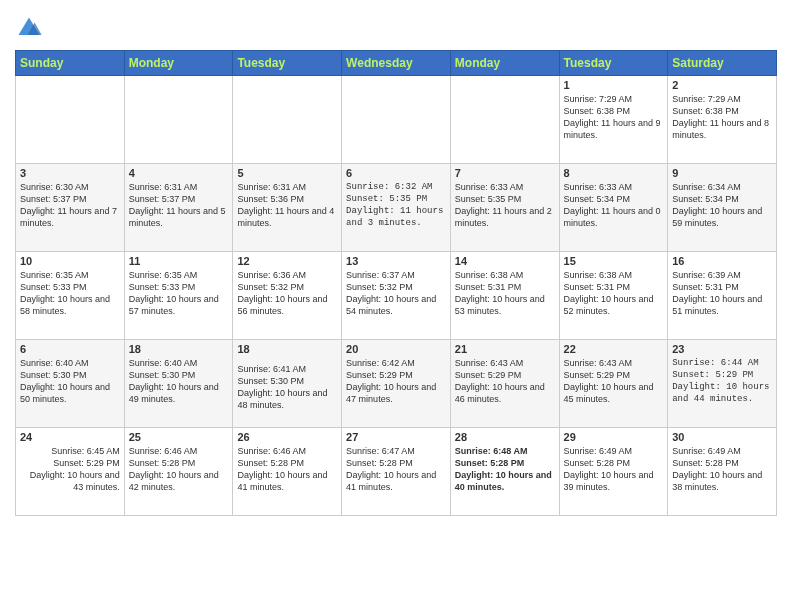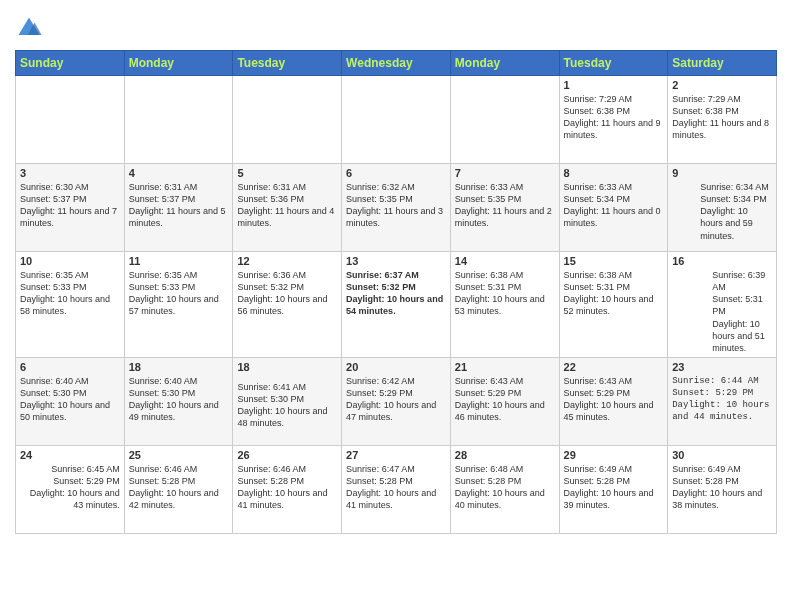--- a/index.html
+++ b/index.html
@@ -159,39 +159,39 @@
 Daylight: 11 hours and 5 minutes.</div>
           </td>
           <td>
             <span class="day-num">5</span>
             <div class="cell-text" style="white-space: pre-line;">Sunrise: 6:31 AM
 Sunset: 5:36 PM
 Daylight: 11 hours and 4 minutes.</div>
           </td>
           <td>
             <span class="day-num">6</span>
-            <div class="cell-text" style="white-space: pre-line;">Sunrise: 6:32 AM
+            <div class="cell-text" style="white-space: pre-line; font-family: Liberation Mono, monospace;">Sunrise: 6:32 AM
 Sunset: 5:35 PM
 Daylight: 11 hours and 3 minutes.</div>
           </td>
           <td>
             <span class="day-num">7</span>
             <div class="cell-text" style="white-space: pre-line;">Sunrise: 6:33 AM
 Sunset: 5:35 PM
 Daylight: 11 hours and 2 minutes.</div>
           </td>
           <td>
             <span class="day-num">8</span>
             <div class="cell-text" style="white-space: pre-line;">Sunrise: 6:33 AM
 Sunset: 5:34 PM
 Daylight: 11 hours and 0 minutes.</div>
           </td>
           <td>
             <span class="day-num">9</span>
-            <div class="cell-text" style="white-space: pre-line; margin-left: 28px;">Sunrise: 6:34 AM
+            <div class="cell-text" style="white-space: pre-line;">Sunrise: 6:34 AM
 Sunset: 5:34 PM
 Daylight: 10 hours and 59 minutes.</div>
           </td>
         </tr>
         <tr>
           <td>
             <span class="day-num">10</span>
             <div class="cell-text" style="white-space: pre-line;">Sunrise: 6:35 AM
 Sunset: 5:33 PM
 Daylight: 10 hours and 58 minutes.</div>
@@ -203,39 +203,39 @@
 Daylight: 10 hours and 57 minutes.</div>
           </td>
           <td>
             <span class="day-num">12</span>
             <div class="cell-text" style="white-space: pre-line;">Sunrise: 6:36 AM
 Sunset: 5:32 PM
 Daylight: 10 hours and 56 minutes.</div>
           </td>
           <td>
             <span class="day-num">13</span>
-            <div class="cell-text" style="white-space: pre-line; font-weight: bold;">Sunrise: 6:37 AM
+            <div class="cell-text" style="white-space: pre-line;">Sunrise: 6:37 AM
 Sunset: 5:32 PM
 Daylight: 10 hours and 54 minutes.</div>
           </td>
           <td>
             <span class="day-num">14</span>
             <div class="cell-text" style="white-space: pre-line;">Sunrise: 6:38 AM
 Sunset: 5:31 PM
 Daylight: 10 hours and 53 minutes.</div>
           </td>
           <td>
             <span class="day-num">15</span>
             <div class="cell-text" style="white-space: pre-line;">Sunrise: 6:38 AM
 Sunset: 5:31 PM
 Daylight: 10 hours and 52 minutes.</div>
           </td>
           <td>
             <span class="day-num">16</span>
-            <div class="cell-text" style="white-space: pre-line; margin-left: 40px;">Sunrise: 6:39 AM
+            <div class="cell-text" style="white-space: pre-line;">Sunrise: 6:39 AM
 Sunset: 5:31 PM
 Daylight: 10 hours and 51 minutes.</div>
           </td>
         </tr>
         <tr>
           <td>
             <span class="day-num">6</span>
             <div class="cell-text" style="white-space: pre-line;">Sunrise: 6:40 AM
 Sunset: 5:30 PM
 Daylight: 10 hours and 50 minutes.</div>
@@ -297,21 +297,21 @@
 Daylight: 10 hours and 41 minutes.</div>
           </td>
           <td>
             <span class="day-num">27</span>
             <div class="cell-text" style="white-space: pre-line;">Sunrise: 6:47 AM
 Sunset: 5:28 PM
 Daylight: 10 hours and 41 minutes.</div>
           </td>
           <td>
             <span class="day-num">28</span>
-            <div class="cell-text" style="white-space: pre-line;">Sunrise: 6:48 AM
+            <div class="cell-text" style="white-space: pre-line; font-weight: bold;">Sunrise: 6:48 AM
 Sunset: 5:28 PM
 Daylight: 10 hours and 40 minutes.</div>
           </td>
           <td>
             <span class="day-num">29</span>
             <div class="cell-text" style="white-space: pre-line;">Sunrise: 6:49 AM
 Sunset: 5:28 PM
 Daylight: 10 hours and 39 minutes.</div>
           </td>
           <td>

